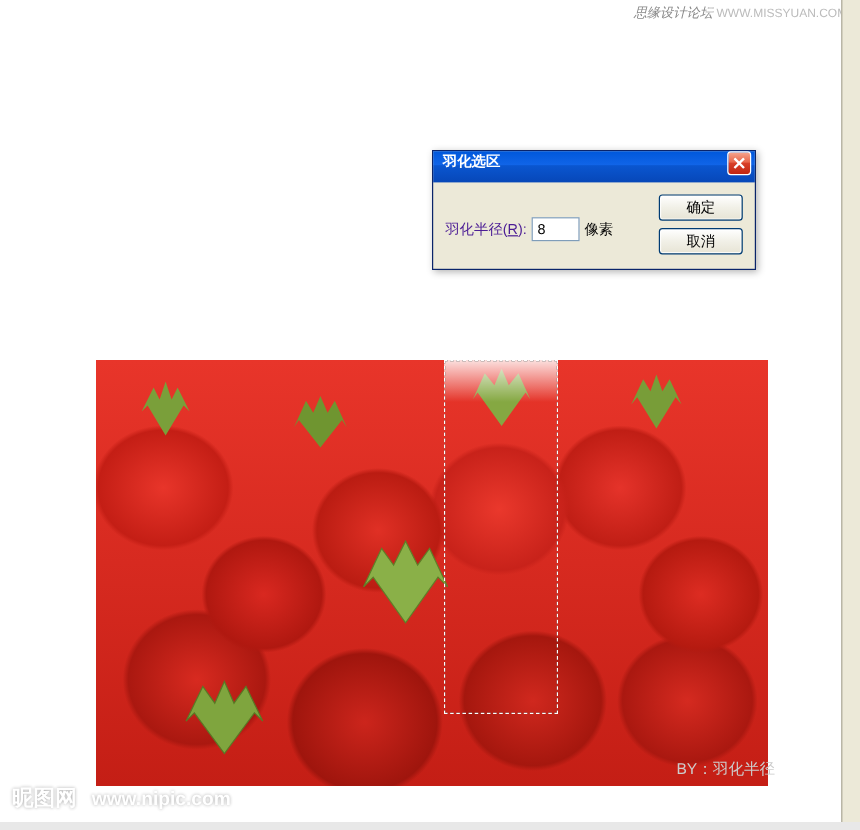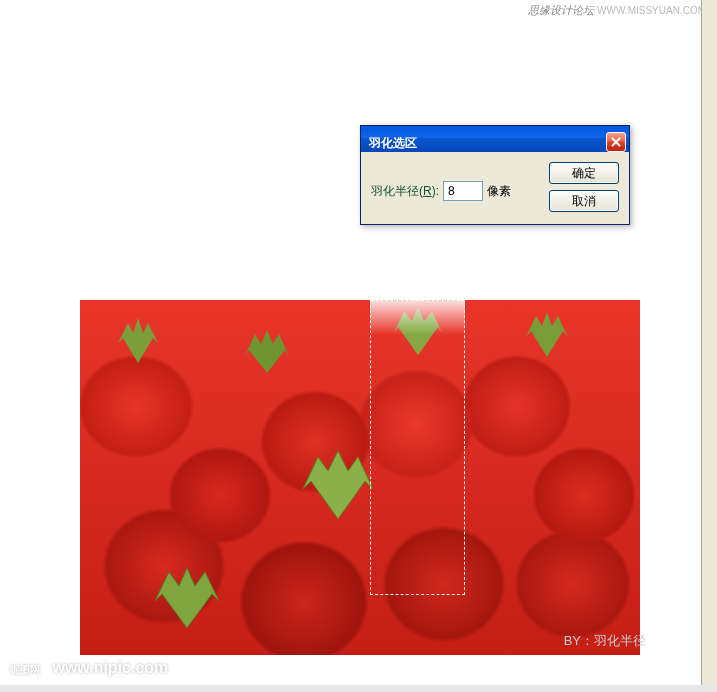--- a/index.html
+++ b/index.html
@@ -124,21 +124,21 @@
       width: 270px;
       height: 100px;
       background: #ece9d8;
       border: 1px solid #0a246a;
       box-shadow: 2px 2px 6px rgba(0,0,0,0.3);
     }
     .dialog-titlebar {
       height: 26px;
       background: linear-gradient(180deg, #0058dc 0%, #1165e8 45%, #0a56d0 46%, #0747b8 100%);
       display: flex;
-      align-items: flex-end;
+      align-items: flex-start;
       padding: 0 3px 0 8px;
       color: #fff;
       font-weight: bold;
       font-size: 12px;
     }
     .dialog-title { flex: 1; }
     .close-btn {
       width: 20px;
       height: 20px;
       background: linear-gradient(180deg, #f5a58f 0%, #e8664a 45%, #d8412a 50%, #c22510 100%);
@@ -155,21 +155,21 @@
       padding: 10px 10px;
       gap: 10px;
     }
     .dialog-fields {
       flex: 1;
       display: flex;
       align-items: center;
       gap: 4px;
       padding-top: 8px;
     }
-    .dialog-fields label { color: #14532d; }
+    .dialog-fields label { color: #4c1d95; }
     .dialog-fields .hotkey { text-decoration: underline; }
     .radius-input {
       width: 40px;
       height: 20px;
       border: 1px solid #7f9db9;
       background: #fff;
       padding: 0 4px;
       font-size: 12px;
       text-align: left;
     }
@@ -195,21 +195,21 @@
       position: absolute;
       left: 10px;
       bottom: 8px;
       color: #fff;
       font-size: 16px;
       font-weight: bold;
       text-shadow: 0 0 3px rgba(0,0,0,0.4);
       opacity: 0.85;
       font-family: Arial, sans-serif;
     }
-    .bottom-watermark .cn { font-size: 10px; margin-right: 8px; }
+    .bottom-watermark .cn { font-size: 18px; margin-right: 8px; }
     .by-text {
       position: absolute;
       right: 70px;
       bottom: 35px;
       color: #ccc;
       font-size: 13px;
     }
   </style>
 </head>
 <body>

